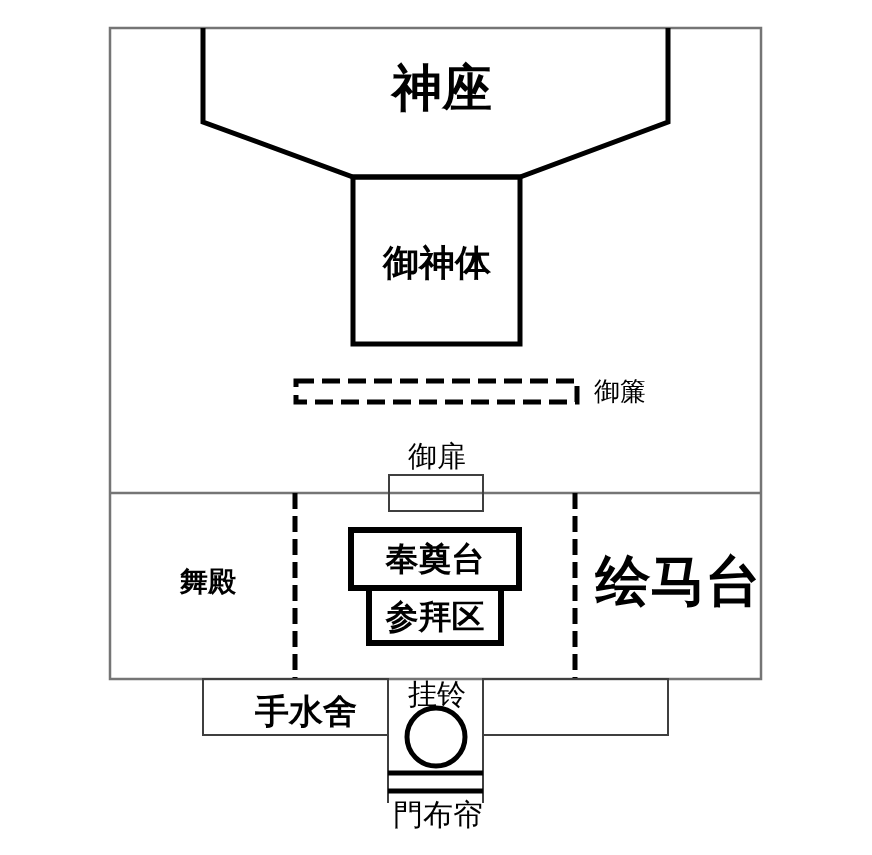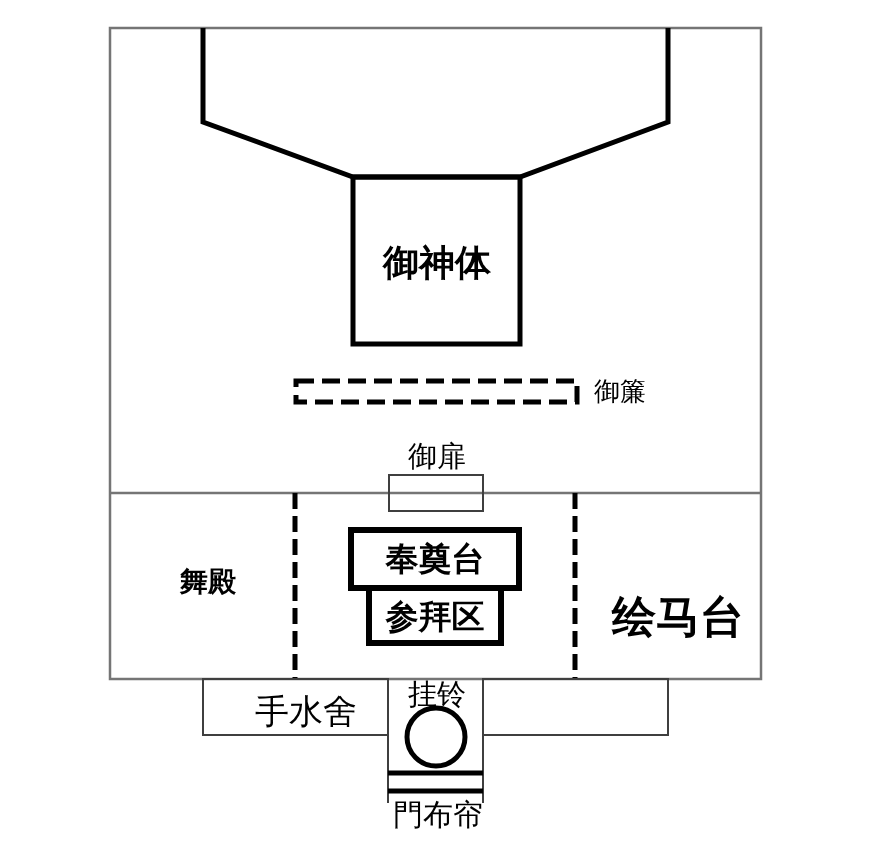--- a/index.html
+++ b/index.html
@@ -28,22 +28,22 @@
     line-height: 1;
     user-select: none;
   }
   .lbl-shinza    { left: 442px; top: 88px;  font-size: 50px; font-weight: 700; }
   .lbl-goshintai { left: 437px; top: 263px; font-size: 36px; font-weight: 600; }
   .lbl-misu      { left: 620px; top: 391px; font-size: 26px; font-weight: 500; }
   .lbl-mitobira  { left: 437px; top: 456px; font-size: 29px; font-weight: 500; }
   .lbl-maidono   { left: 208px; top: 582px; font-size: 28px; font-weight: 700; }
   .lbl-hoten     { left: 435px; top: 558px; font-size: 33px; font-weight: 600; }
   .lbl-sanpai    { left: 435px; top: 616px; font-size: 33px; font-weight: 600; }
-  .lbl-emadai    { left: 678px; top: 581px; font-size: 44px; font-weight: 700; margin-top: 36px; }
-  .lbl-chozusha  { left: 306px; top: 711px; font-size: 34px; font-weight: 400; }
+  .lbl-emadai    { left: 678px; top: 581px; font-size: 55px; font-weight: 700; }
+  .lbl-chozusha  { left: 306px; top: 711px; font-size: 34px; font-weight: 700; }
   .lbl-gualing   { left: 437px; top: 694px; font-size: 29px; font-weight: 500; }
   .lbl-menbulian { left: 438px; top: 815px; font-size: 30px; font-weight: 500; }
 </style>
 </head>
 <body>
 
 <div class="canvas">
 
   <svg width="872" height="855" viewBox="0 0 872 855">
 
@@ -73,20 +73,21 @@
 
     <line x1="388" y1="679" x2="388" y2="803" stroke="#3f3f3f" stroke-width="2"></line>
     <line x1="483" y1="679" x2="483" y2="803" stroke="#3f3f3f" stroke-width="2"></line>
 
     <circle cx="436" cy="737" r="29" fill="none" stroke="#000000" stroke-width="5"></circle>
 
     <line x1="388" y1="773" x2="483" y2="773" stroke="#000000" stroke-width="5"></line>
     <line x1="388" y1="791" x2="483" y2="791" stroke="#000000" stroke-width="5"></line>
   </svg>
 
+  <div class="label lbl-shinza">神座</div>
 
   <div class="label lbl-goshintai">御神体</div>
 
   <div class="label lbl-misu">御簾</div>
 
   <div class="label lbl-mitobira">御扉</div>
 
   <div class="label lbl-maidono">舞殿</div>
 
   <div class="label lbl-hoten">奉奠台</div>

